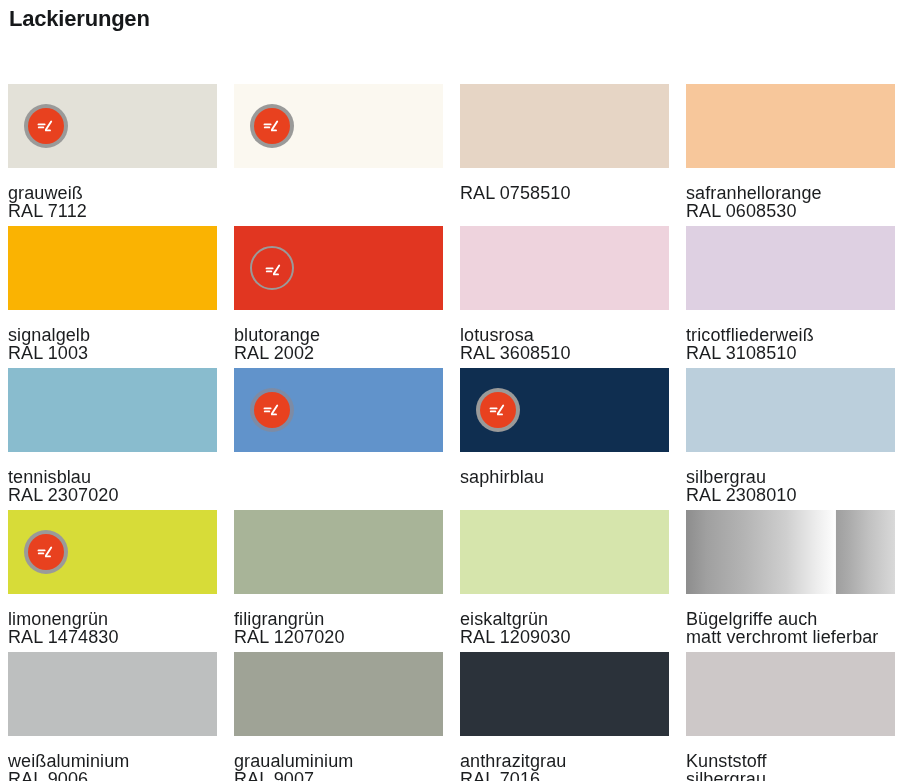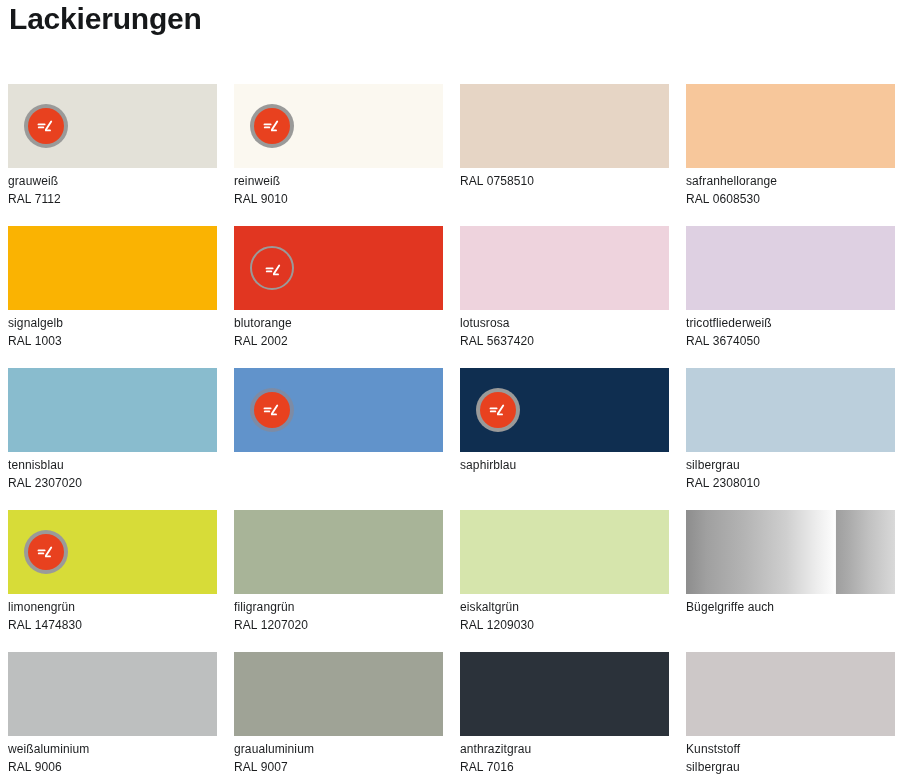--- a/index.html
+++ b/index.html
@@ -18,21 +18,21 @@
   #page {
     position: relative;
     width: 907px;
     height: 781px;
     background: #ffffff;
   }
   .page-title {
     position: absolute;
     left: 9px;
     top: 4px;
-    font-size: 30px;
+    font-size: 22px;
     font-weight: bold;
     letter-spacing: -0.2px;
     color: #16181a;
     line-height: 30px;
   }
   .grid {
     position: absolute;
     left: 8px;
     top: 84px;
     width: 888px;
@@ -46,22 +46,22 @@
     height: 142px;
     position: relative;
   }
   .swatch {
     position: relative;
     width: 209px;
     height: 84px;
     overflow: hidden;
   }
   .labels {
-    margin-top: 5px;
-    font-size: 12px;
+    margin-top: 17px;
+    font-size: 18px;
     line-height: 17.5px;
     color: #1b1d1f;
     letter-spacing: 0.1px;
   }
   .label-name, .label-code {
     display: block;
     white-space: nowrap;
   }
   
   .badge {
@@ -147,24 +147,20 @@
                 <g stroke="#ffffff" stroke-width="1.9" stroke-linecap="round" fill="none">
                   <line x1="14.5" y1="20.4" x2="20.6" y2="20.4"></line>
                   <line x1="14.8" y1="23.4" x2="19.3" y2="23.4"></line>
                   <line x1="27.2" y1="17.6" x2="22.0" y2="25.6"></line>
                   <line x1="21.9" y1="26.4" x2="26.0" y2="26.4"></line>
                 </g>
               </svg>
             </span>
           </div>
         </div>
-        <div class="labels">
-          <span class="label-name">reinweiß</span>
-          <span class="label-code">RAL 9010</span>
-        </div>
       </div>
       <div class="cell">
         <div class="swatch" style="background: rgb(230, 213, 197);"></div>
         <div class="labels">
           <span class="label-code">RAL 0758510</span>
         </div>
       </div>
       <div class="cell">
         <div class="swatch" style="background: rgb(247, 199, 155);"></div>
         <div class="labels">
@@ -197,28 +193,28 @@
         </div>
         <div class="labels">
           <span class="label-name">blutorange</span>
           <span class="label-code">RAL 2002</span>
         </div>
       </div>
       <div class="cell">
         <div class="swatch" style="background: rgb(238, 211, 221);"></div>
         <div class="labels">
           <span class="label-name">lotusrosa</span>
-          <span class="label-code">RAL 5637420</span>
+          <span class="label-code">RAL 3608510</span>
         </div>
       </div>
       <div class="cell">
         <div class="swatch" style="background: rgb(222, 208, 226);"></div>
         <div class="labels">
           <span class="label-name">tricotfliederweiß</span>
-          <span class="label-code">RAL 3674050</span>
+          <span class="label-code">RAL 3108510</span>
         </div>
       </div>
       <div class="cell">
         <div class="swatch" style="background: rgb(137, 188, 206);"></div>
         <div class="labels">
           <span class="label-name">tennisblau</span>
           <span class="label-code">RAL 2307020</span>
         </div>
       </div>
       <div class="cell">
@@ -297,20 +293,21 @@
         <div class="swatch" style="background: rgb(214, 229, 172);"></div>
         <div class="labels">
           <span class="label-name">eiskaltgrün</span>
           <span class="label-code">RAL 1209030</span>
         </div>
       </div>
       <div class="cell">
         <div class="swatch chrome" style="background: linear-gradient(to right, rgb(141, 141, 141) 0%, rgb(160, 160, 160) 10%, rgb(180, 180, 180) 28%, rgb(207, 207, 207) 48%, rgb(236, 236, 236) 62%, rgb(251, 251, 251) 70%, rgb(255, 255, 255) 71.5%, rgb(159, 159, 159) 72%, rgb(171, 171, 171) 78%, rgb(194, 194, 194) 88%, rgb(217, 217, 217) 100%);"></div>
         <div class="labels">
           <span class="label-name">Bügelgriffe auch</span>
+          <span class="label-code">matt verchromt lieferbar</span>
         </div>
       </div>
       <div class="cell">
         <div class="swatch" style="background: rgb(189, 191, 191);"></div>
         <div class="labels">
           <span class="label-name">weißaluminium</span>
           <span class="label-code">RAL 9006</span>
         </div>
       </div>
       <div class="cell">

